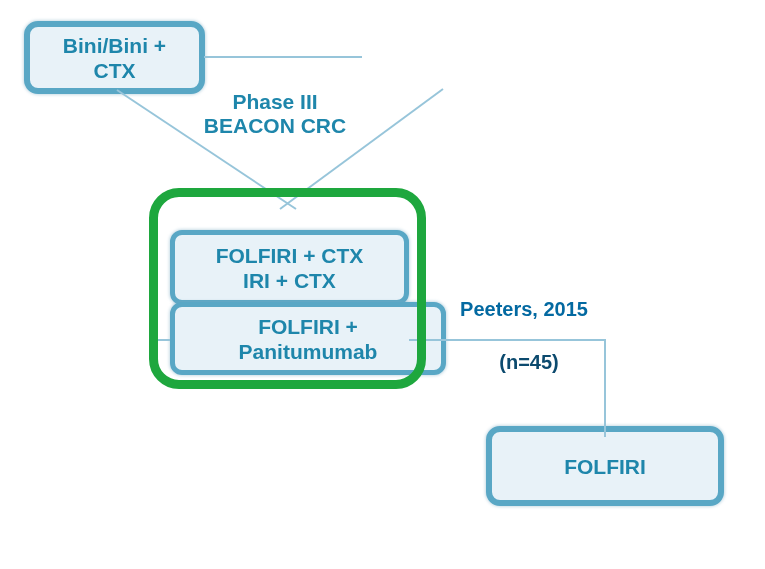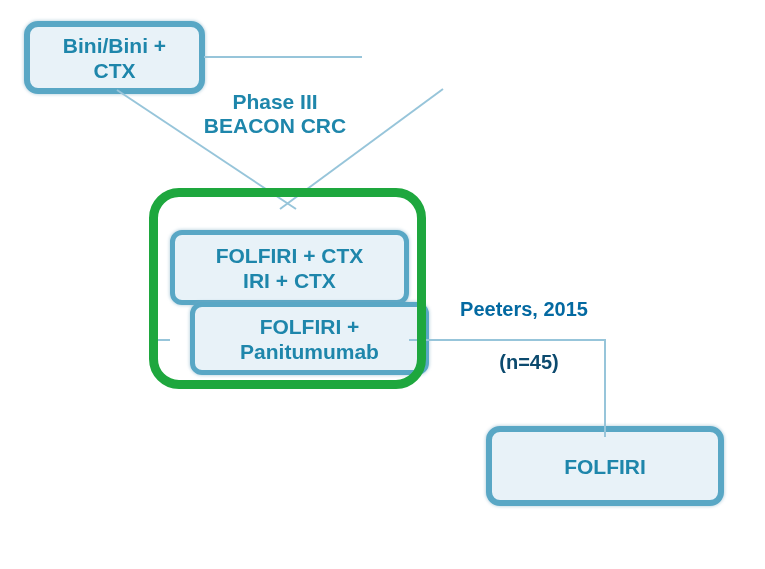--- a/index.html
+++ b/index.html
@@ -29,21 +29,21 @@
     z-index: 1;
     box-shadow: 0 0 3px 1px rgba(120, 170, 195, 0.40);
   }
   .node.inner {
     border-width: 5px;
     border-radius: 12px;
   }
   #node-bini-enco { left: 24px;  top: 21px;  width: 181px; height: 73px; }
   #node-enco      { left: 362px; top: 20px;  width: 168px; height: 74px; }
   #node-folfiri-ctx  { left: 170px; top: 202px; width: 239px; height: 75px; margin-top: 28px; }
-  #node-folfiri-pani { left: 170px; top: 302px; width: 239px; height: 73px; margin-left: 20px; }
+  #node-folfiri-pani { left: 170px; top: 302px; width: 276px; height: 73px; }
   #node-folfiri   { left: 486px; top: 426px; width: 238px; height: 80px; }
 
   #highlight-box {
     position: absolute;
     box-sizing: border-box;
     left: 149px;
     top: 188px;
     width: 277px;
     height: 201px;
     border: 9px solid #1ea73e;

